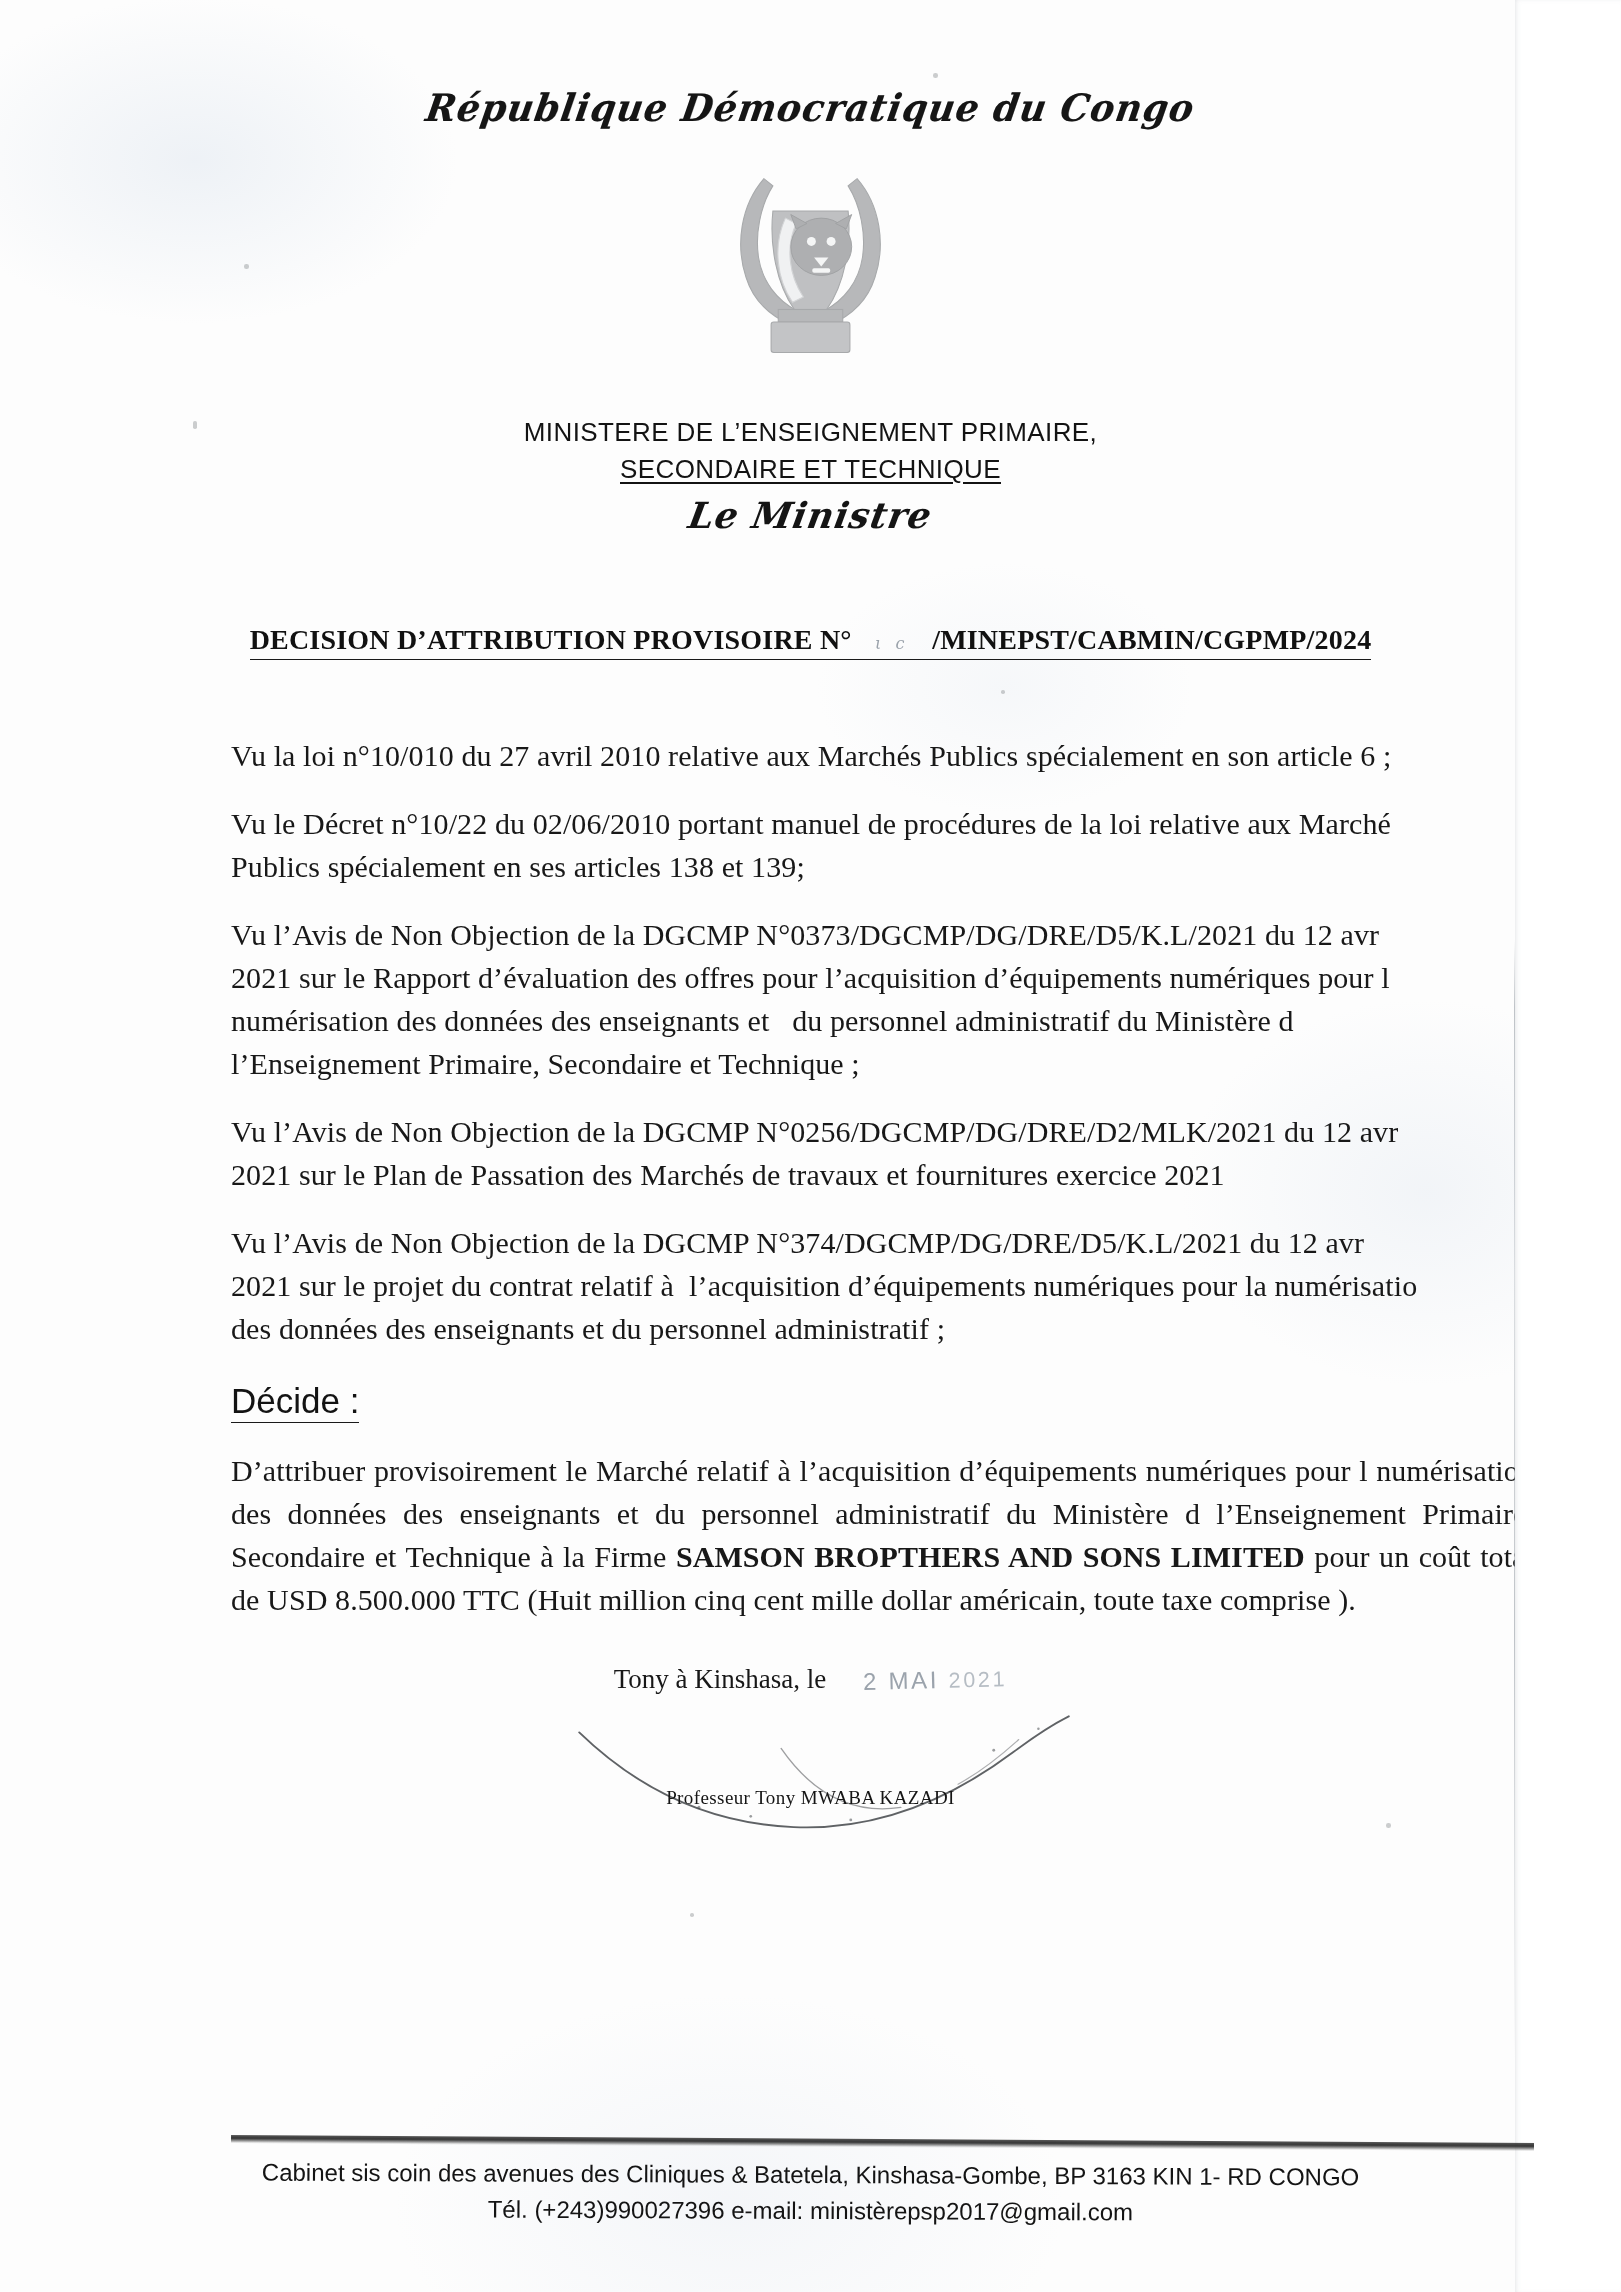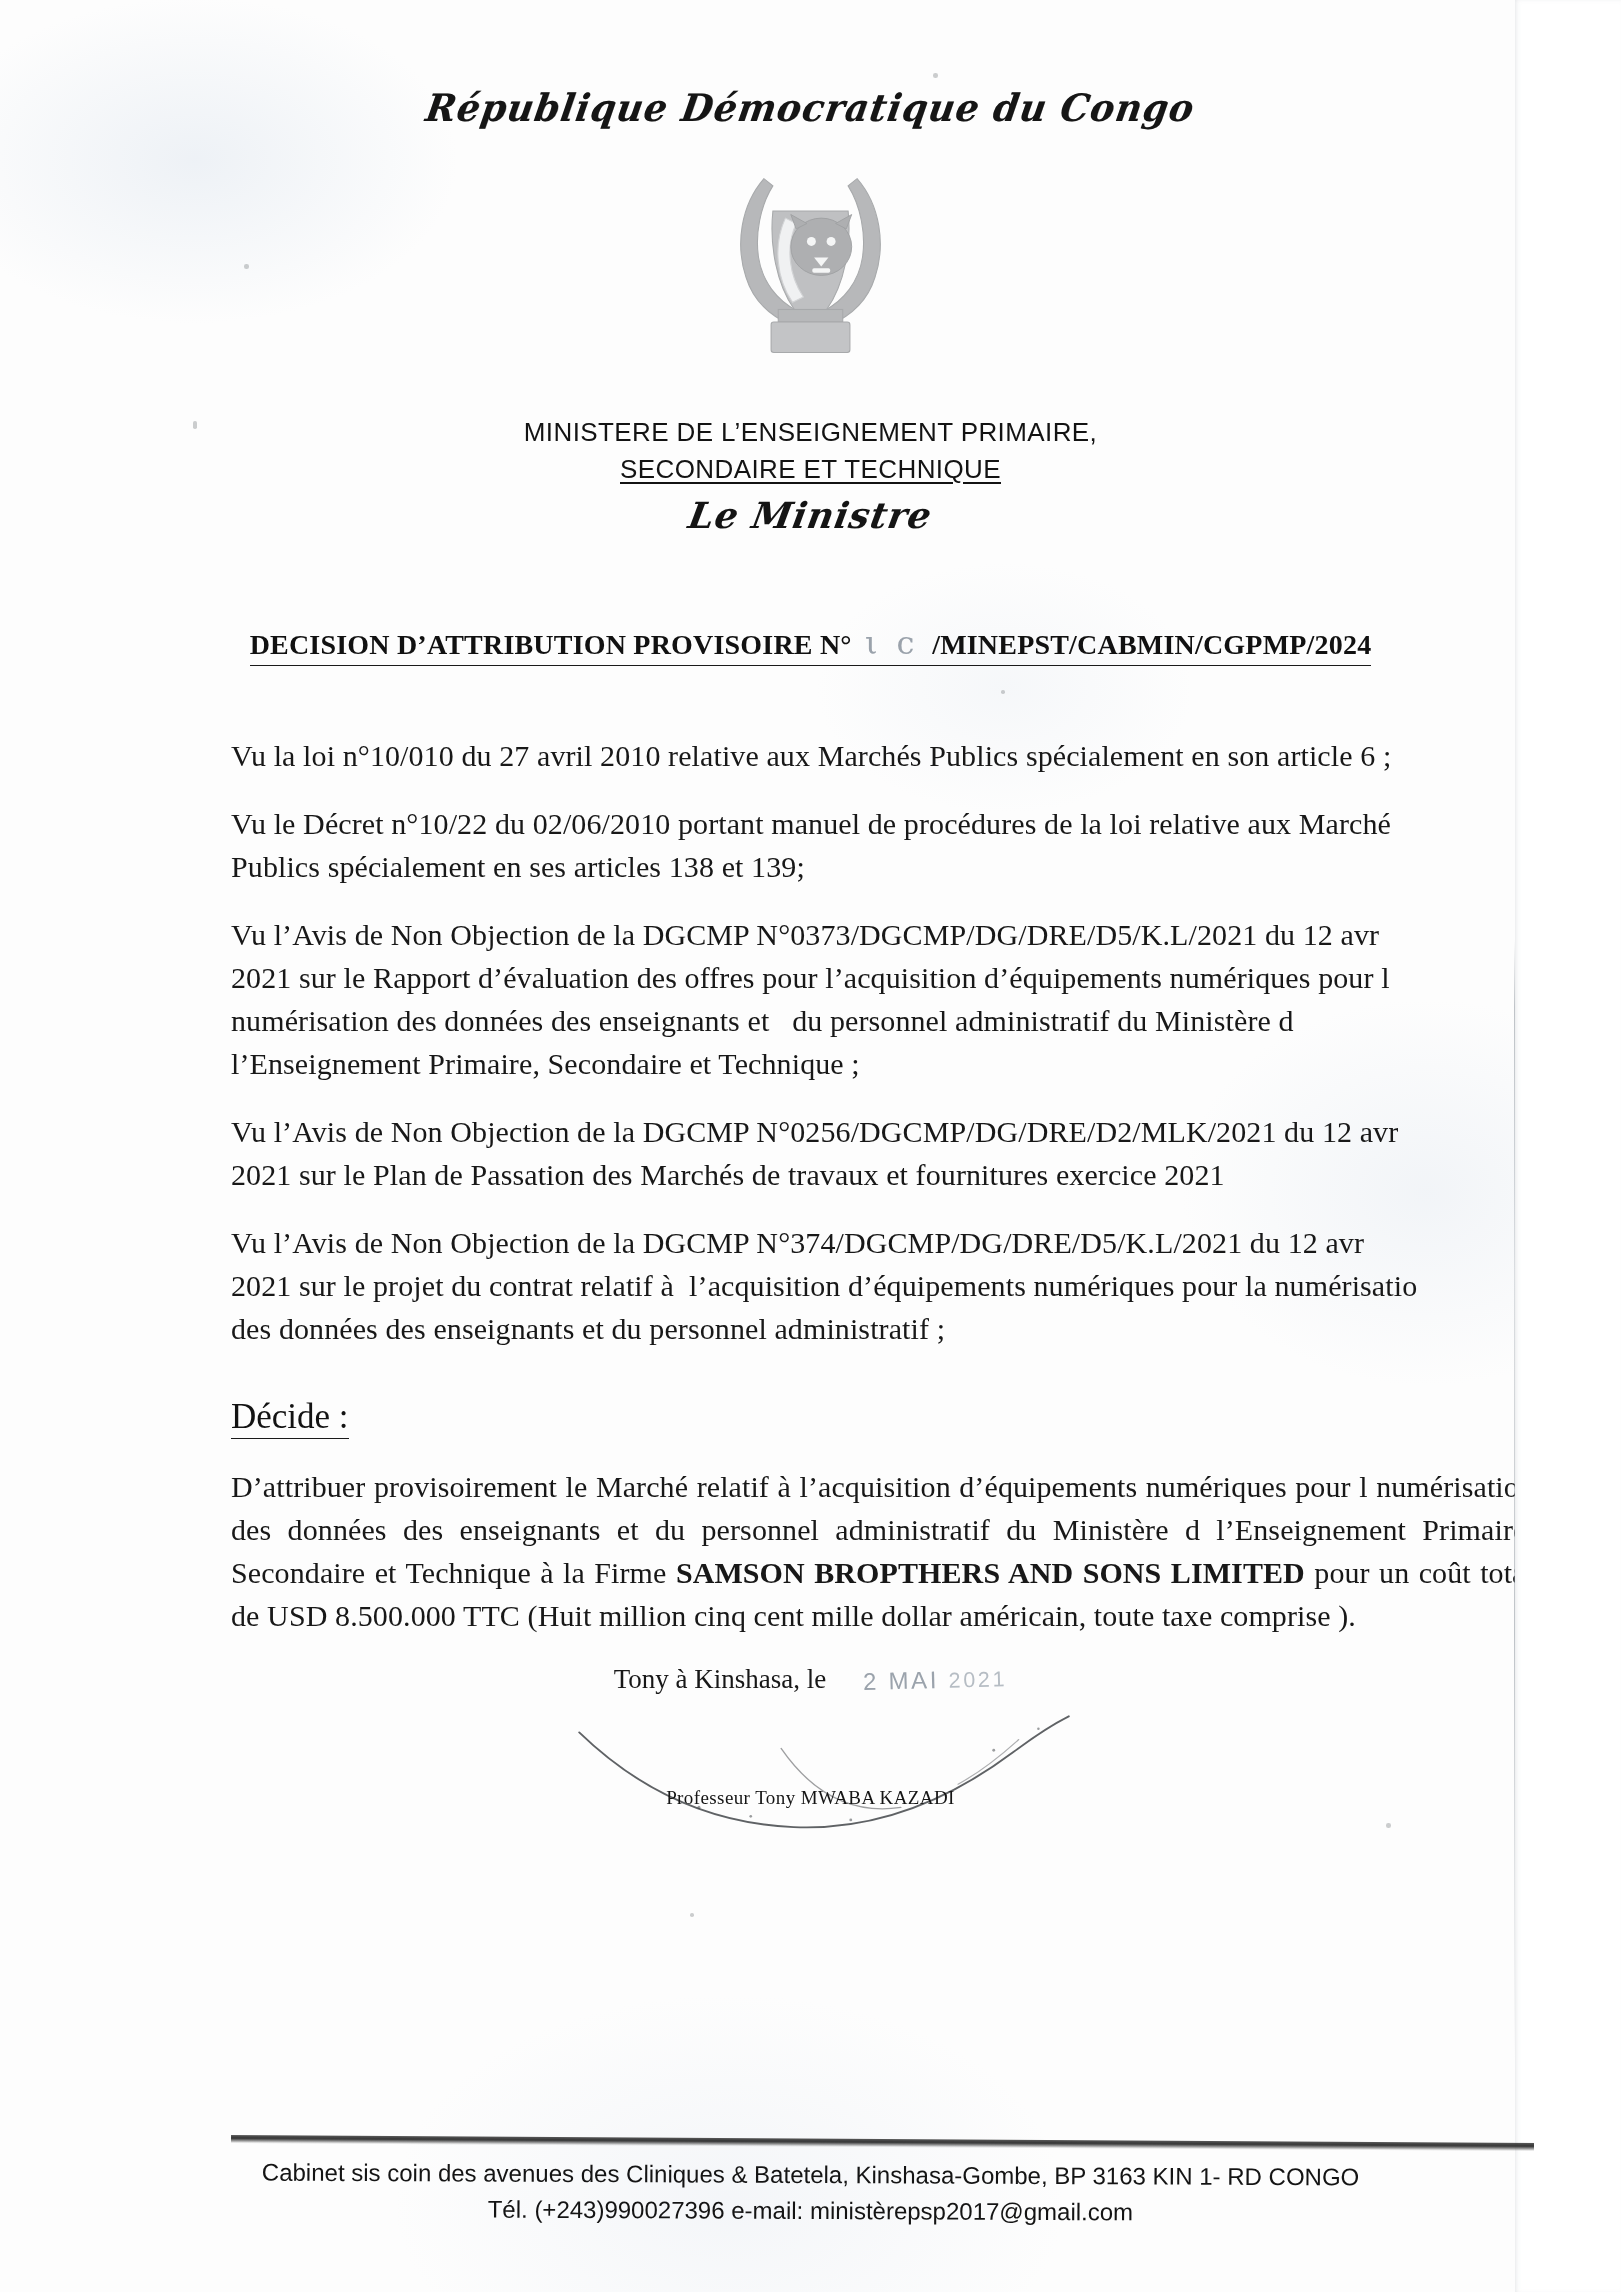--- a/index.html
+++ b/index.html
@@ -99,22 +99,23 @@
   }
   .decision-title .inner {
     display: inline-block;
     border-bottom: 1.8px solid #1a1a1a;
     padding-bottom: 2.7px;
   }
   .hand-number {
     display: inline-block;
     min-width: 66px;
     font-family: "DejaVu Serif", serif;
+    font-style: italic;
     font-weight: 400;
-    font-size: 32px;
+    font-size: 16px;
     color: #9aa2ab;
     letter-spacing: 4.5px;
     vertical-align: baseline;
     text-align: center;
   }
 
   
   .body-block {
     position: absolute;
     top: 734px;
@@ -127,24 +128,24 @@
     line-height: 43px;
     color: #181818;
     text-align: justify;
     margin: 0 0 25px 0;
     white-space: pre-wrap;
     letter-spacing: 0.1px;
   }
   .para.short { text-align: left; }
 
   .decide {
-    font-family: Liberation Serif, serif;
+    font-family: Liberation Sans, sans-serif;
     font-size: 35px;
     color: #131313;
-    margin: 46px 0 27px 0;
+    margin: 30px 0 27px 0;
     line-height: 1.2;
   }
   .decide span {
     border-bottom: 1.8px solid #1a1a1a;
     padding-bottom: 1.8px;
   }
 
   .firm { font-weight: 700; }
 
   

